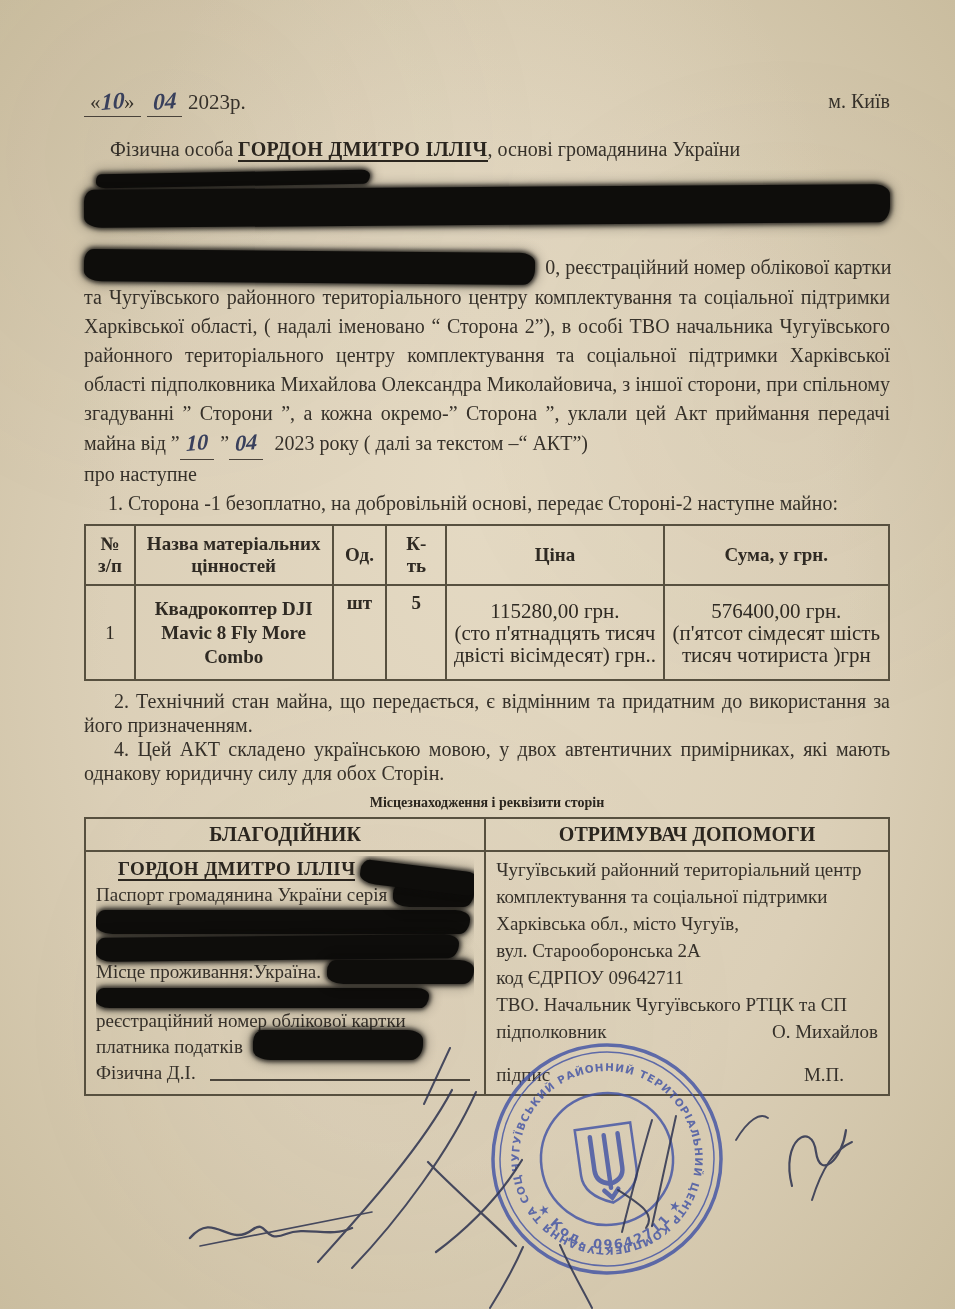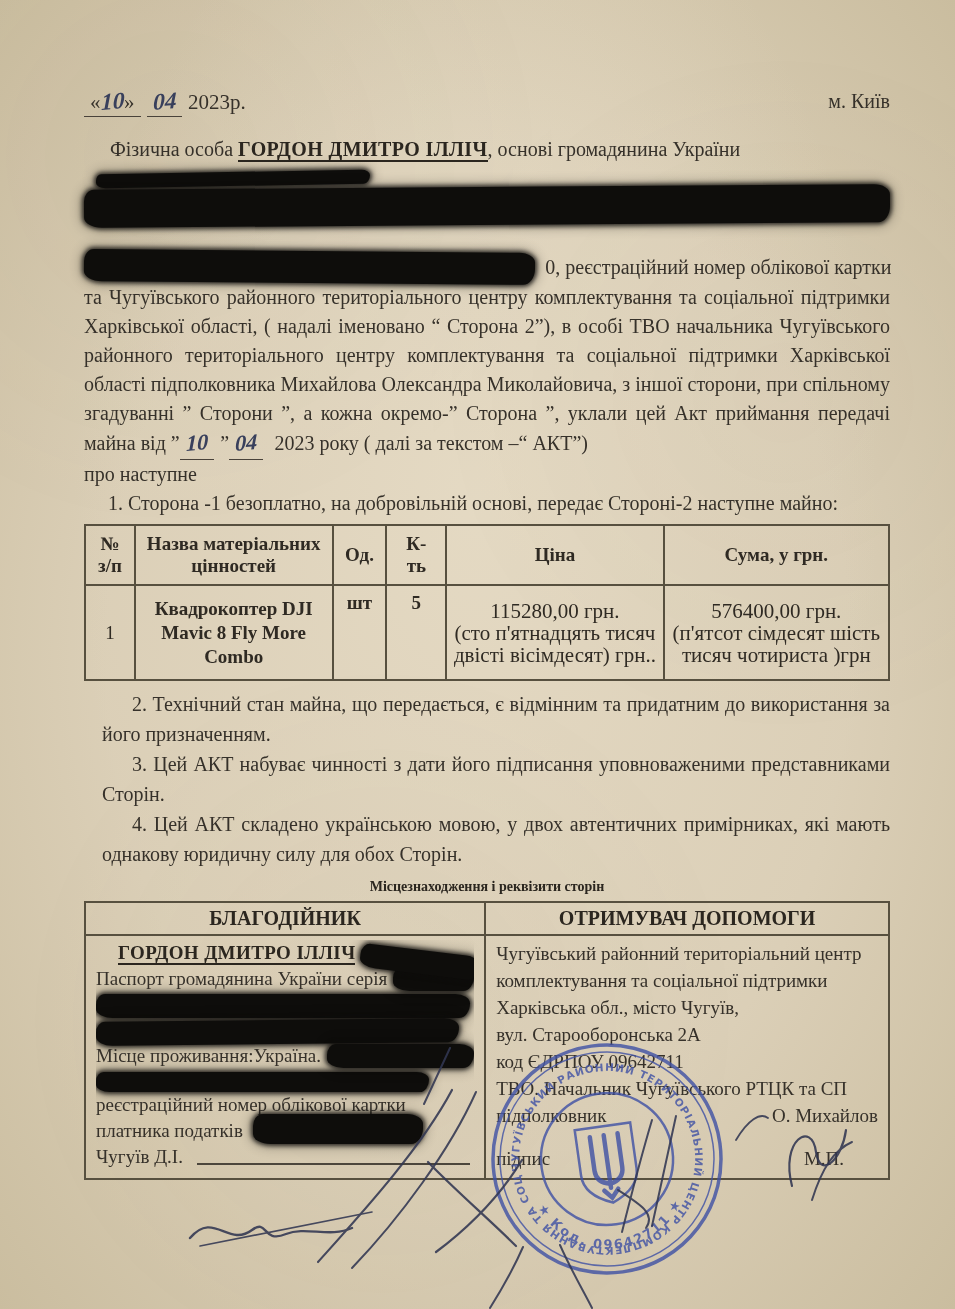--- a/index.html
+++ b/index.html
@@ -40,21 +40,21 @@
   .clause1{margin-top:0;padding-left:56px;text-indent:-32px;}
   table{border-collapse:collapse;width:100%;}
   .goods{margin-top:6px;font-size:19px;color:#2f2a23;}
   .goods th,.goods td{border:2px solid #57503f;padding:3px 4px;vertical-align:middle;text-align:center;}
   .goods th{font-weight:bold;white-space:pre-line;line-height:22px;height:52px;}
   .goods td{height:84px;}
   .goods .gname{font-weight:bold;line-height:24px;}
   .goods .unit,.goods .qty{vertical-align:top;font-weight:bold;padding-top:6px;}
   .money{font-weight:normal;font-size:21px;line-height:22px;}
   .clauses{margin-top:8px;}
-  .clauses p{text-indent:30px;line-height:30px;margin-left:18px;}
+  .clauses p{text-indent:30px;line-height:24px;}
   .h2{margin:10px 0 6px;text-align:center;font-weight:bold;font-size:14px;color:#2b261f;}
   .req{font-size:19px;}
   .req th,.req td{border:2px solid #57503f;padding:4px 10px;vertical-align:top;}
   .req th{text-align:center;font-weight:bold;font-size:20px;padding:4px 6px;color:#2b261f;}
   .req td{height:234px;}
   .cellcol{display:flex;flex-direction:column;height:232px;overflow:hidden;line-height:26px;}
   .bname{font-weight:bold;color:#2b261f;letter-spacing:.4px;margin-left:22px;}
   .bname span{border-bottom:2.5px solid #2b261f;}
   .rowflex{display:flex;align-items:center;position:relative;}
   .rowflex .redact{flex:1;height:24px;margin-left:6px;}
@@ -135,21 +135,20 @@
         <td>
               <div class="money">576400,00 грн.</div>
               <div class="money">(п'ятсот сімдесят шість тисяч чотириста )грн</div>
             </td>
       </tr>
     </tbody>
       </table>
 
     <div class="clauses">
       <p>2. Технічний стан майна, що передається, є відмінним та придатним до використання за його призначенням.</p>
-      <p>3. Цей АКТ набуває чинності з дати його підписання уповноваженими представниками Сторін.</p>
       <p>4. Цей АКТ складено українською мовою, у двох автентичних примірниках, які мають однакову юридичну силу для обох Сторін.</p>
     </div>
 
     <div class="h2">Місцезнаходження і реквізити сторін</div>
 
     <table class="req">
       <colgroup>
           <col style="width:401px">
           <col style="width:405px">
         </colgroup>
@@ -173,21 +172,21 @@
               <span>Місце проживання:Україна.</span>
               <span class="redact"></span>
             </div>
             <div class="redact barL3"></div>
             <div>реєстраційний номер облікової картки</div>
             <div class="regrow">
               <span>платника податків</span>
               <span class="redact"></span>
             </div>
             <div class="signrow">
-              <span>Чугуїв Д.І.</span>
+              <span>Фізична Д.І.</span>
               <span class="sigline"></span>
             </div>
           </div>
         </td>
         <td class="rcell">
           <div class="cellcol">
             <p>Чугуївський районний територіальний центр комплектування та соціальної підтримки</p>
             <p>Харківська обл., місто Чугуїв,</p>
             <p>вул. Старооборонська 2А</p>
             <p>код ЄДРПОУ 09642711</p>

